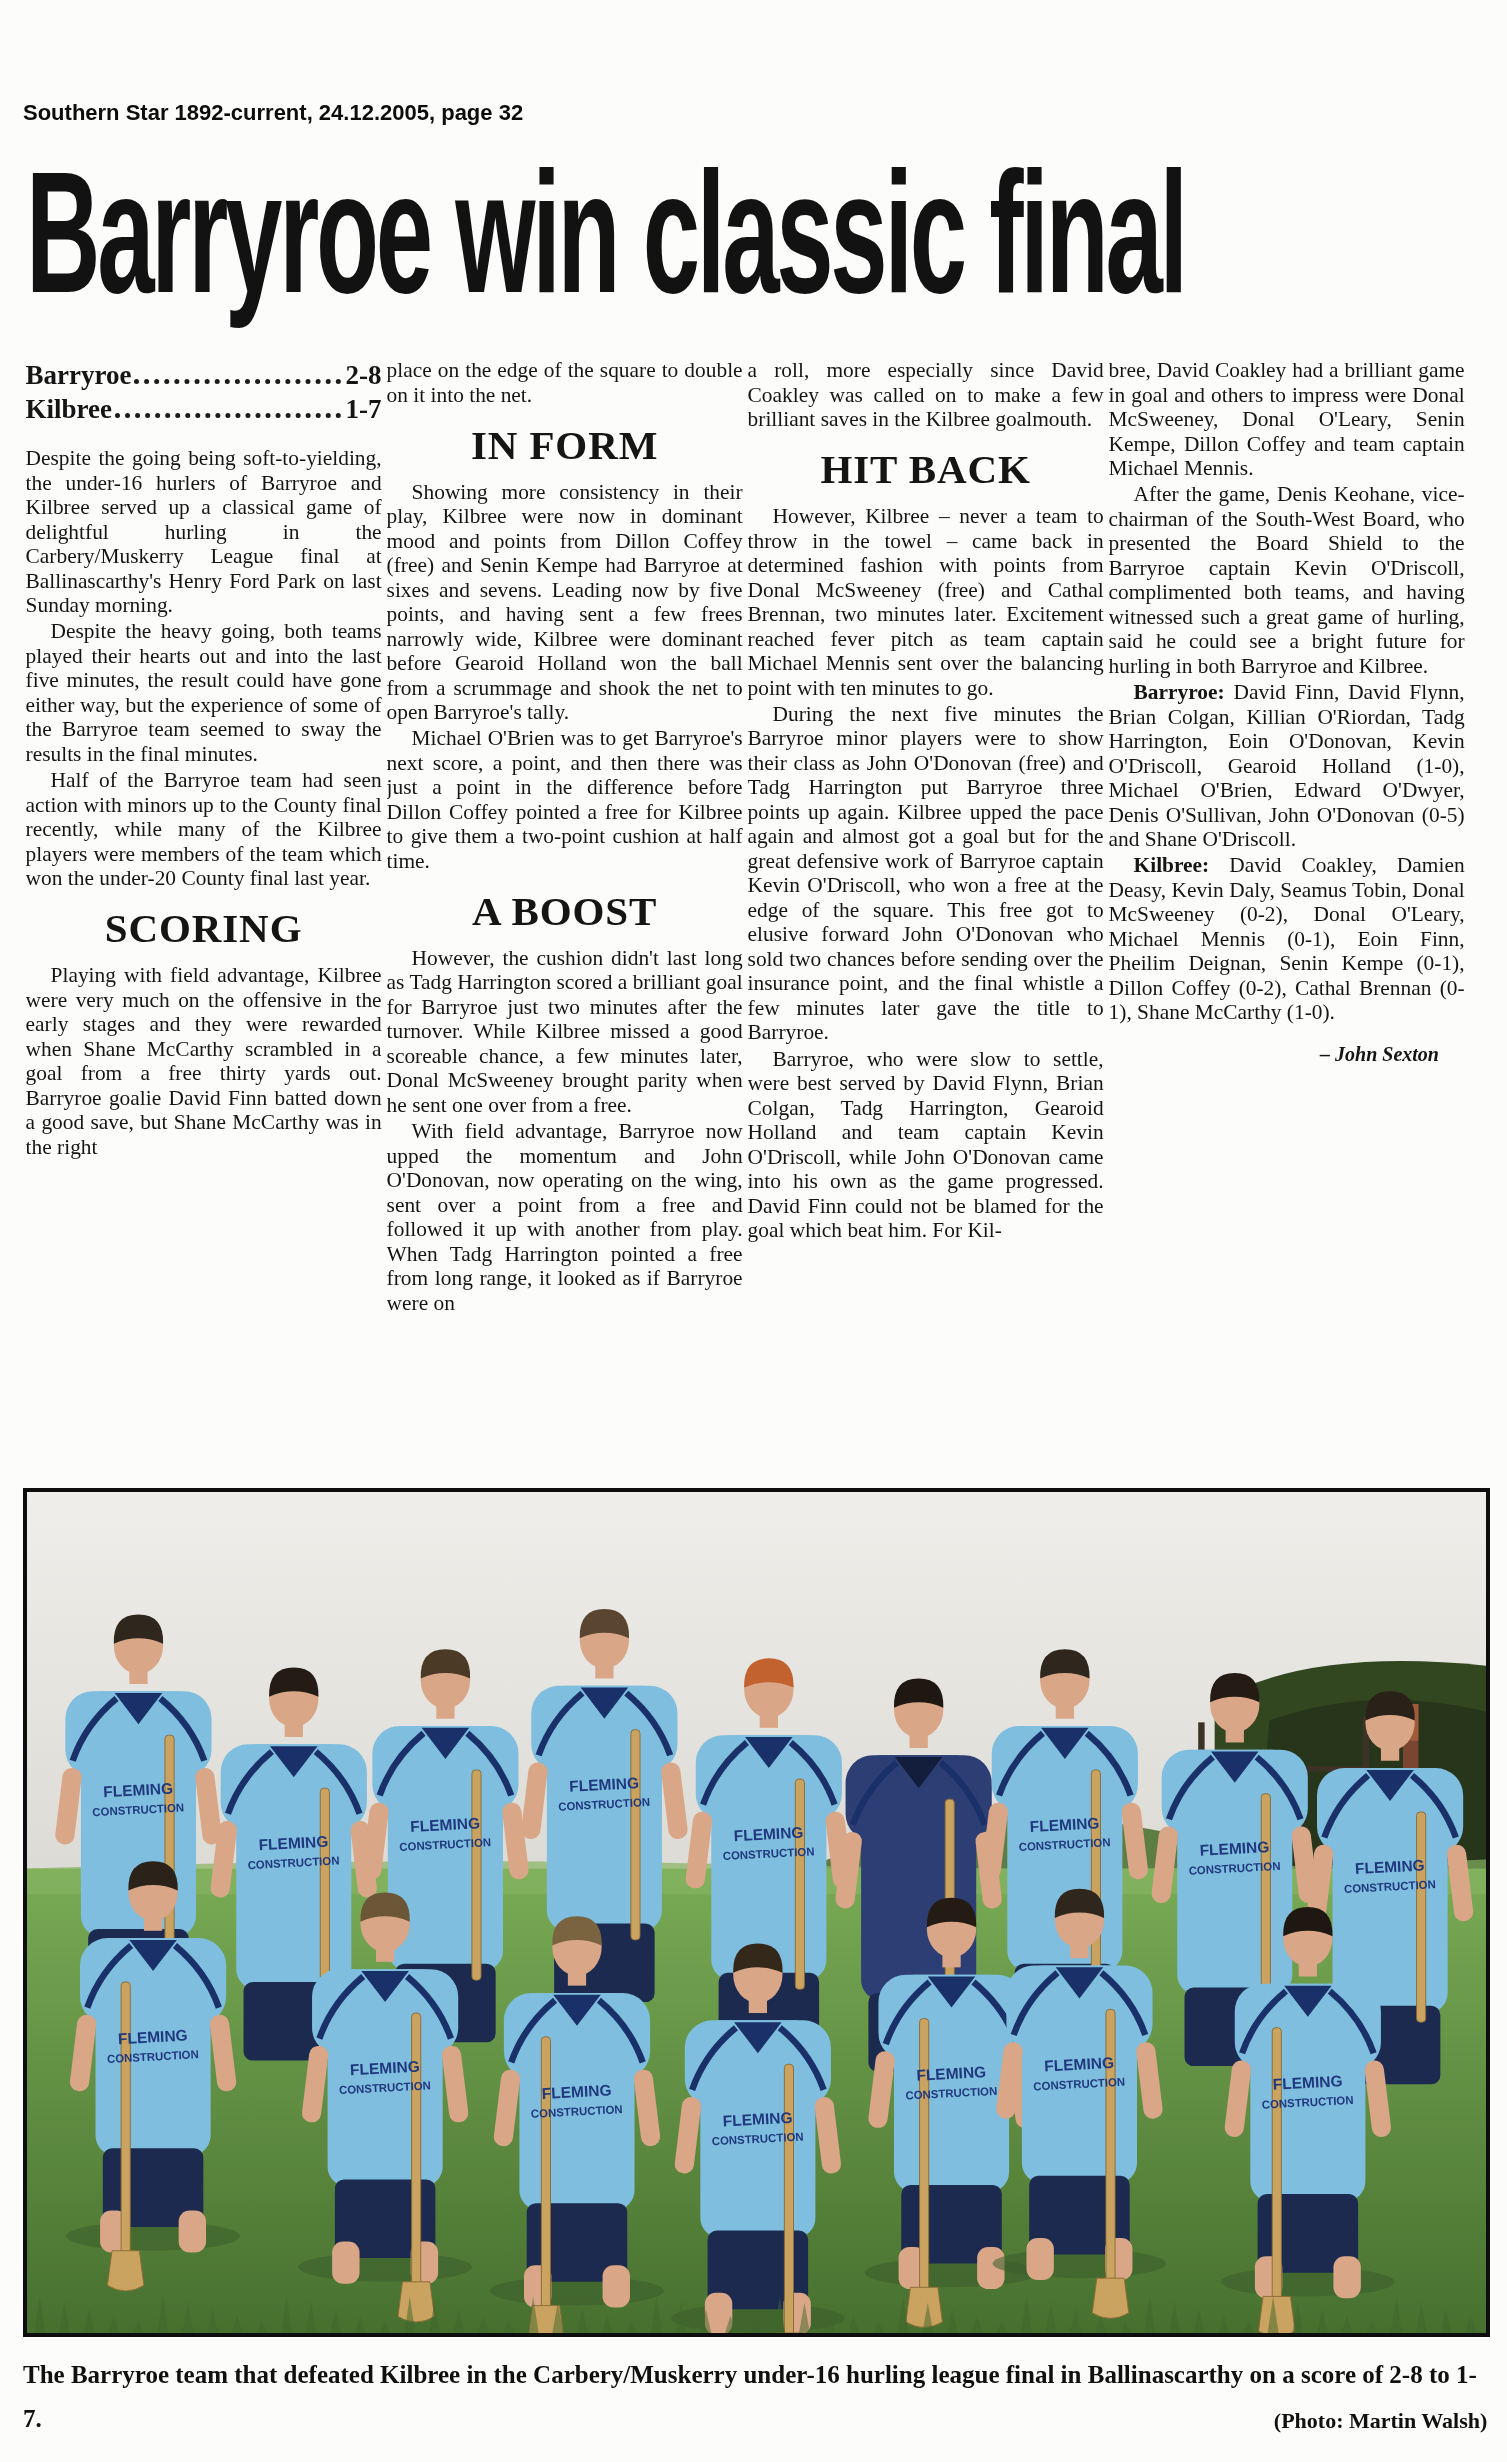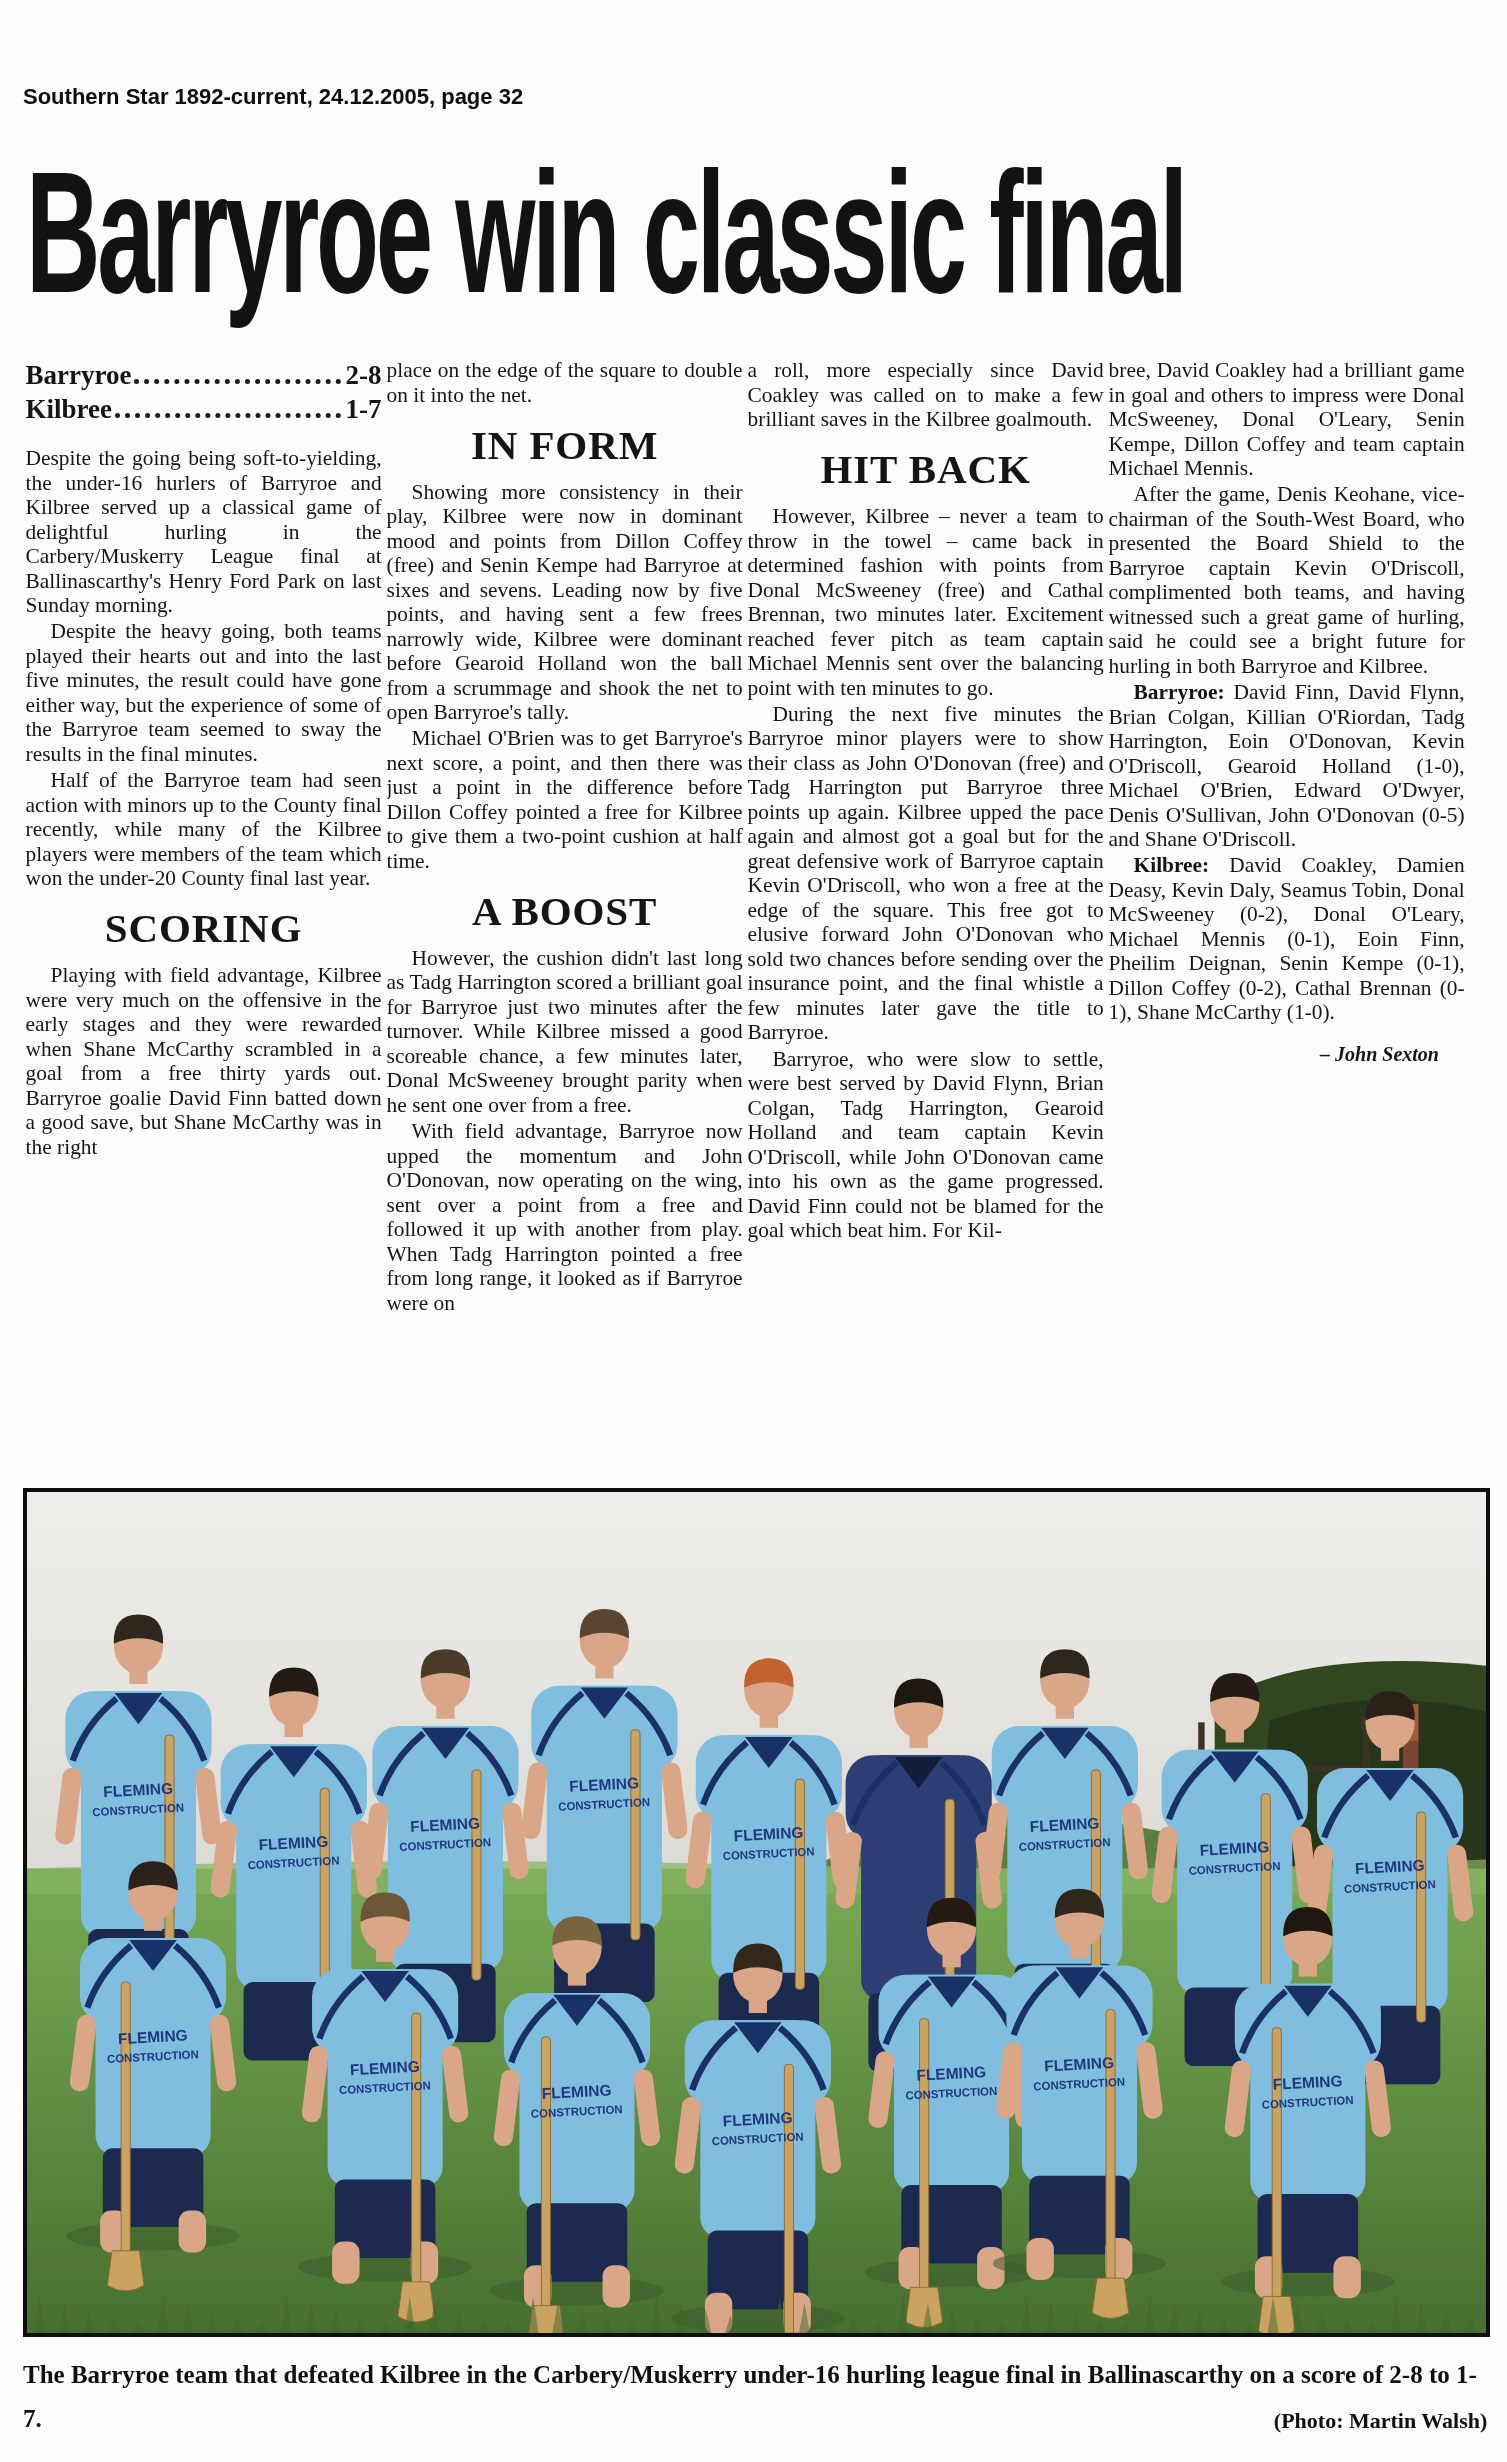--- a/index.html
+++ b/index.html
@@ -1,18 +1,18 @@
 <!DOCTYPE html>
 <html style="font-size:14.6px"><head>
 <meta charset="utf-8">
 <style>
   html,body{margin:0;padding:0;background:#e9e9e7;}
   .page{position:relative;width:1508px;height:2462px;background:#fcfcfa;overflow:hidden;
         font-family:"Liberation Serif", serif;color:#151515;}
-  .masthead{position:absolute;left:23px;top:84px;
+  .masthead{position:absolute;left:23px;top:100px;
         font-family:"Liberation Sans", sans-serif;font-weight:bold;font-size:22px;color:#0d0d0d;}
   .headline-wrap{position:absolute;left:25.6px;top:126px;width:1464px;height:228px;overflow:hidden;}
   .headline{display:inline-block;white-space:nowrap;
         font-family:"Liberation Sans", sans-serif;font-weight:bold;font-size:172px;line-height:212px;
         letter-spacing:-5.5px;transform:scaleX(0.60);transform-origin:left center;color:#121212;}
   .cols{position:absolute;left:25.6px;top:358px;width:1464px;height:1121px;display:flex;gap:5px;}
   .col{width:356px;height:1121px;overflow:hidden;text-align:justify;
         font-size:21.4px;line-height:24.5px;}
   .col p{margin:0 0 1.8px 0;text-indent:25px;}
   .col p.noindent{text-indent:0;}

